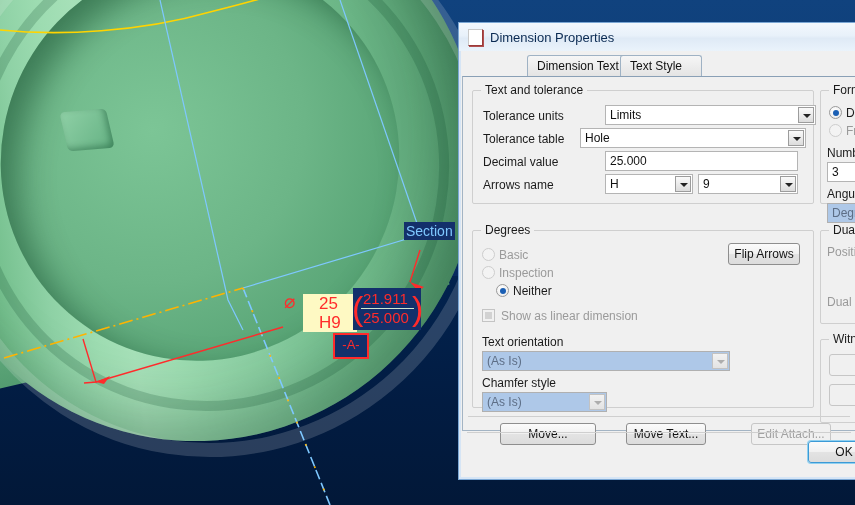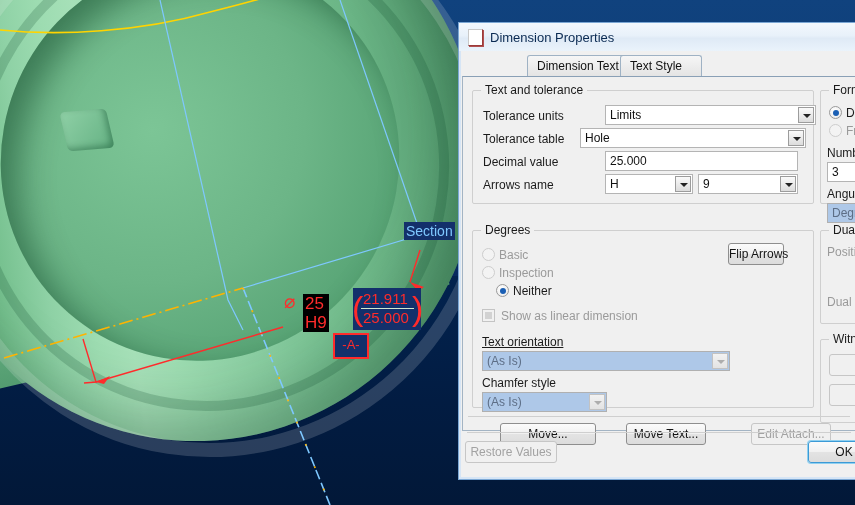--- a/index.html
+++ b/index.html
@@ -148,21 +148,21 @@
     <path d="M424 287 L 410 282 L 418 291 Z" fill="#ff2b2b"></path>
     <path d="M410 282 L 420 250" stroke="#ff2b2b" stroke-width="1.4" fill="none"></path>
   </svg>
 
   <div style="position:absolute;left:404px;top:222px;background:#13306b;color:#7ec8ff;font-size:14px;padding:1px 2px;">
     <span>Section</span>
   </div>
 
   <div style="position:absolute;left:284px;top:292px;height:38px;">
     <span style="position:absolute;left:0;top:0;color:#ff2b2b;font-size:19px;line-height:20px;">⌀</span>
-    <span style="position:absolute;left:19px;top:2px;background:#000000;color:#ff2b2b;font-size:17px;line-height:19px;padding:0 2px;">25 H9</span>
+    <span style="position:absolute;left:19px;top:2px;background:#fef9c3;color:#ff2b2b;font-size:17px;line-height:19px;padding:0 16px;">25 H9</span>
     <div style="position:absolute;left:69px;top:-4px;width:68px;height:42px;background:#13306b;"></div>
     <span style="position:absolute;left:68px;top:-4px;color:#ff2b2b;font-size:34px;line-height:40px;">(</span>
     <span style="position:absolute;left:128px;top:-4px;color:#ff2b2b;font-size:34px;line-height:40px;">)</span>
     <span style="position:absolute;left:79px;top:-2px;color:#ff2b2b;font-size:15px;line-height:17px;">21.911</span>
     <div style="position:absolute;left:77px;top:16px;width:53px;height:1px;background:#cfe8cf;"></div>
     <span style="position:absolute;left:79px;top:17px;color:#ff2b2b;font-size:15px;line-height:17px;">25.000</span>
   </div>
 
   <div style="position:absolute;left:333px;top:333px;width:32px;height:22px;background:#13306b;border:2px solid #ff2b2b;">
     <span style="position:absolute;left:0;top:0;width:32px;text-align:center;color:#ff2b2b;font-size:13px;line-height:20px;">-A-</span>
@@ -228,30 +228,30 @@
     </div>
     <div class="radio dis" style="left:19px;top:189px;">
       <span class="dot"></span>
       <span>Inspection</span>
     </div>
     <div class="radio on" style="left:33px;top:207px;">
       <span class="dot"></span>
       <span>Neither</span>
     </div>
 
-    <div class="btn" style="left:265px;top:166px;width:56px;">
+    <div class="btn" style="left:265px;top:166px;width:72px;">
       <span>Flip Arrows</span>
     </div>
 
     <div class="chk" style="left:19px;top:232px;">
       <span class="bx"></span>
       <span>Show as linear dimension</span>
     </div>
 
-    <div class="lbl" style="left:19px;top:258px;text-decoration:underline;">Text orientation</div>
+    <div class="lbl" style="left:19px;top:258px;">Text orientation</div>
     <div class="combo dis" style="left:19px;top:274px;width:248px;">
       <span class="cval">(As Is)</span>
       <span class="carr"></span>
     </div>
 
     <div class="lbl" style="left:19px;top:299px;">Chamfer style</div>
     <div class="combo dis" style="left:19px;top:315px;width:125px;">
       <span class="cval">(As Is)</span>
       <span class="carr"></span>
     </div>
@@ -300,20 +300,17 @@
     <div class="btn dis" style="left:288px;top:346px;width:80px;">
       <span>Edit Attach...</span>
     </div>
     <div class="btn" style="left:163px;top:346px;width:80px;">
       <span>Move Text...</span>
     </div>
   </div>
 
   <div class="botbar">
     <div class="sep"></div>
-    <div class="btn dis" style="left:3px;top:9px;width:92px;">
-      <span>Restore Values</span>
-    </div>
     <div class="btn def" style="left:346px;top:9px;width:72px;">
       <span>OK</span>
     </div>
   </div>
 </div>
 
 </body></html>

